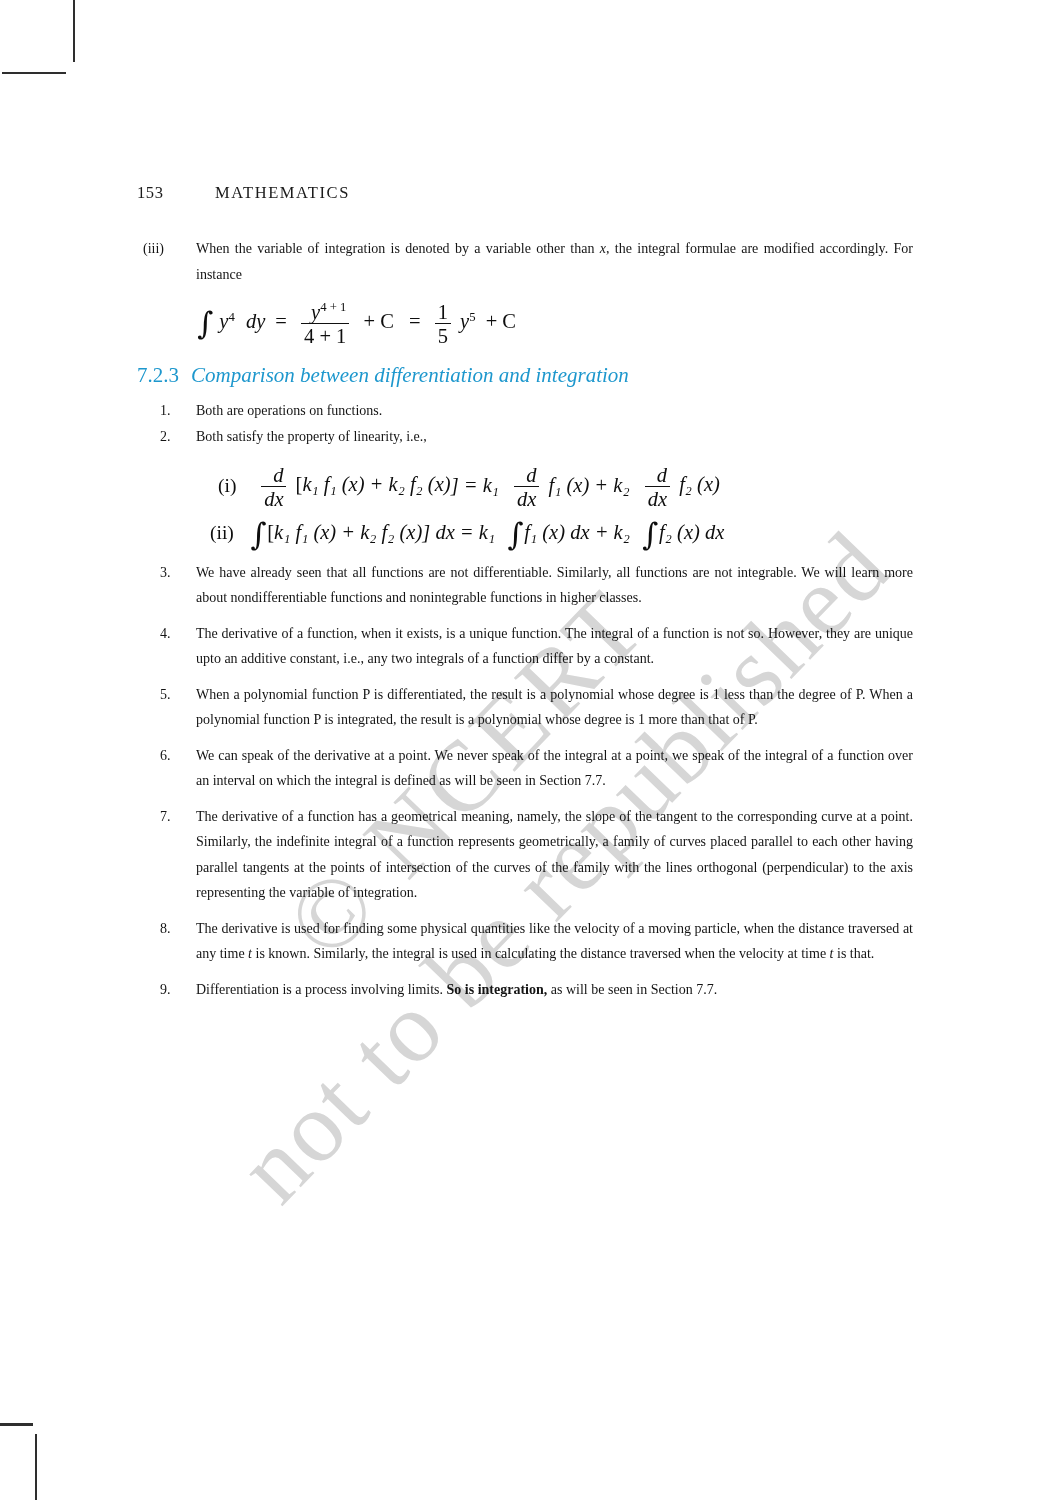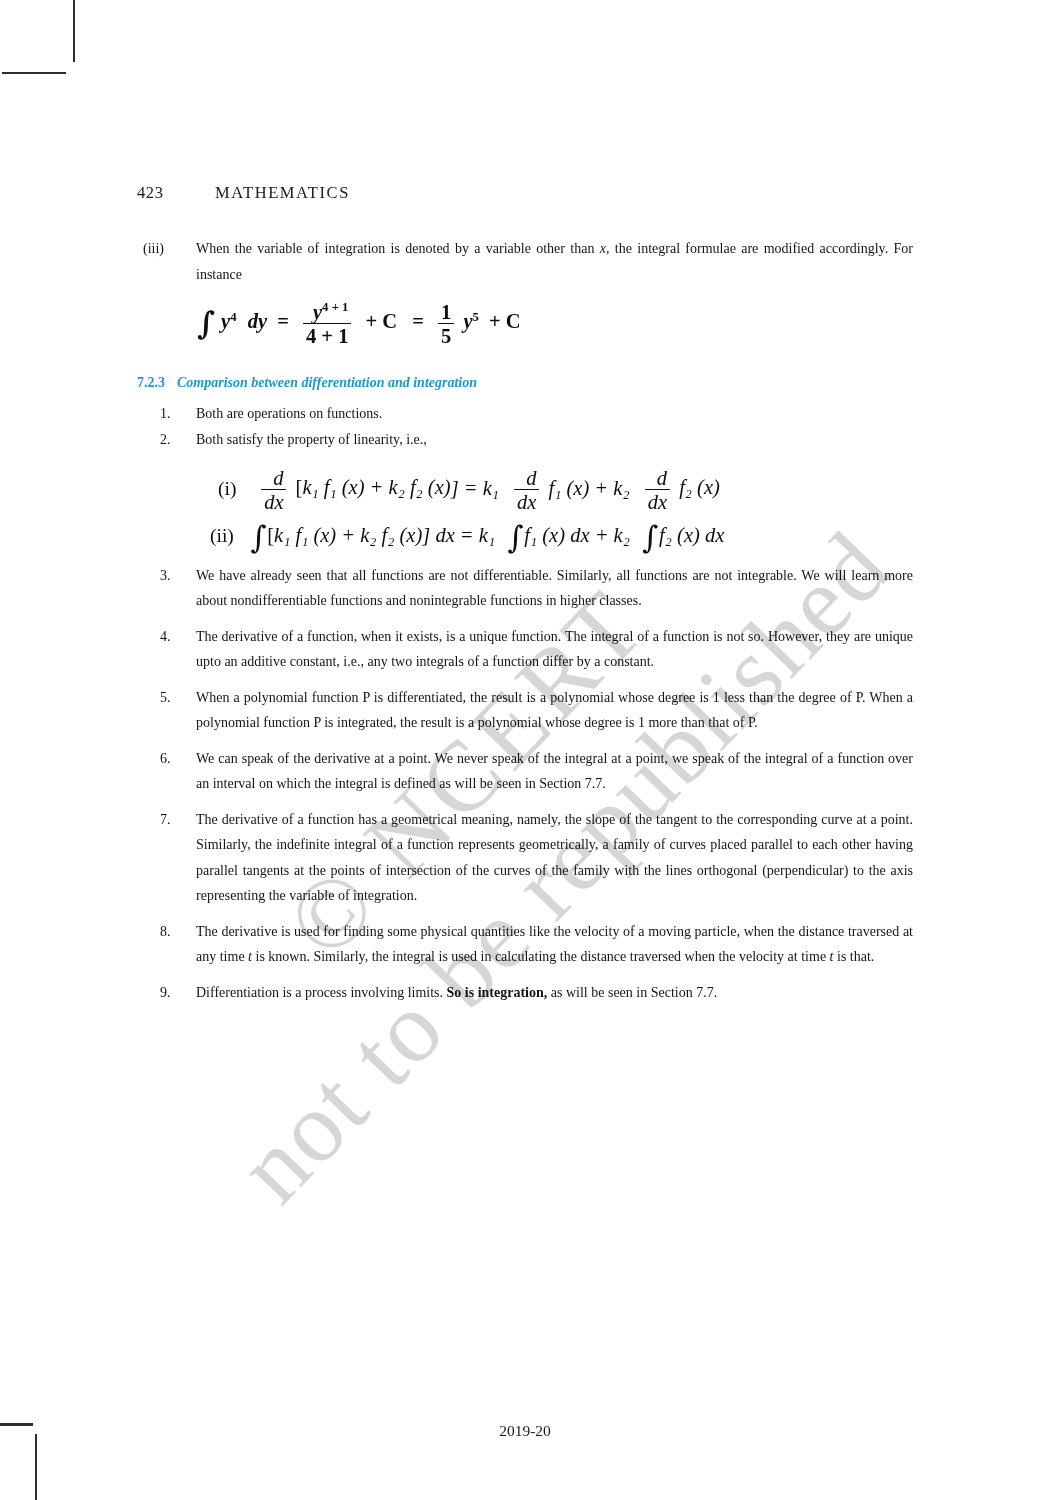--- a/index.html
+++ b/index.html
@@ -34,27 +34,27 @@
   .item { position:relative; margin:0 0 10px 59px; font-size:14px; line-height:25.5px; text-align:justify; }
   .item .num { position:absolute; left:-36px; top:0; text-align:left; }
   .item.roman .num { left:-53px; }
   .item.tight { margin-bottom:0; }
   .item.last { margin-top:6px; }
 
   .it { font-style:italic; }
   .bd { font-weight:bold; }
 
   
-  .heading { margin:28px 0 10px 0; font-size:14px; font-weight:bold; color:#1d97cd; }
+  .heading { margin:16px 0 10px 0; font-size:21px; font-weight:normal; color:#1d97cd; }
   .heading .sec-num { font-style:normal; margin-right:12px; }
   .heading .sec-title { font-style:italic; }
 
   
   .formula { font-size:20.5px; line-height:1; white-space:nowrap; color:#0e0e0e; }
-  .f-intro { margin:14px 0 12px 59px;font-weight:bold; }
+  .f-intro { margin:14px 0 12px 59px; }
   .f-i  { margin:15px 0 8px 81px; }
   .f-ii { margin:4px 0 10px 73px; }
   .flabel { display:inline-block; width:34px; font-size:19.5px; }
   .int { font-family:"DejaVu Serif",serif; font-size:31px; vertical-align:-0.18em; padding:0 1px; }
   .op { margin:0 5px; }
   .frac { display:inline-block; vertical-align:-0.72em; text-align:right; line-height:1.08; margin:0 4px; }
   .frac .num { display:block; padding:0 3px; }
   .frac .den { display:block; border-top:1.6px solid #111; padding:1px 3px 0 3px; }
   .sup { font-size:0.62em; vertical-align:0.62em; letter-spacing:0; }
   .sp-r { margin-right:6px; }
@@ -75,21 +75,21 @@
   <div class="cm cm-bl-v"></div>
 
   <div class="watermark">
     <div class="wl1">© NCERT</div>
     <div class="wl2">not to be republished</div>
   </div>
 
   <div class="content">
 
     <div class="hdr">
-      <span class="pageno">423</span><span class="runtitle">MATHEMATICS</span>
+      <span class="pageno">153</span><span class="runtitle">MATHEMATICS</span>
     </div>
 
     <div class="item roman">
       <span class="num">(iii)</span>
       <span><span>When the variable of integration is denoted by a variable other than </span><span class="it">x</span><span>, the integral formulae are modified accordingly. For instance</span></span>
     </div>
 
     <div class="formula f-intro">
       <span class="int">∫</span>
       <span class="it">y</span><span class="sup">4</span>
@@ -164,17 +164,14 @@
       <span class="num">8.</span>
       <span><span>The derivative is used for finding some physical quantities like the velocity of a moving particle, when the distance traversed at any time </span><span class="it">t</span><span> is known. Similarly, the integral is used in calculating the distance traversed when the velocity at time </span><span class="it">t</span><span> is that.</span></span>
     </div>
     <div class="item last">
       <span class="num">9.</span>
       <span><span>Differentiation is a process involving limits. </span><span class="bd">So is integration,</span><span> as will be seen in Section 7.7.</span></span>
     </div>
 
   </div>
 
-  <div class="footer">
-    <span>2019-20</span>
-  </div>
 
 </div>
 
 </body></html>

